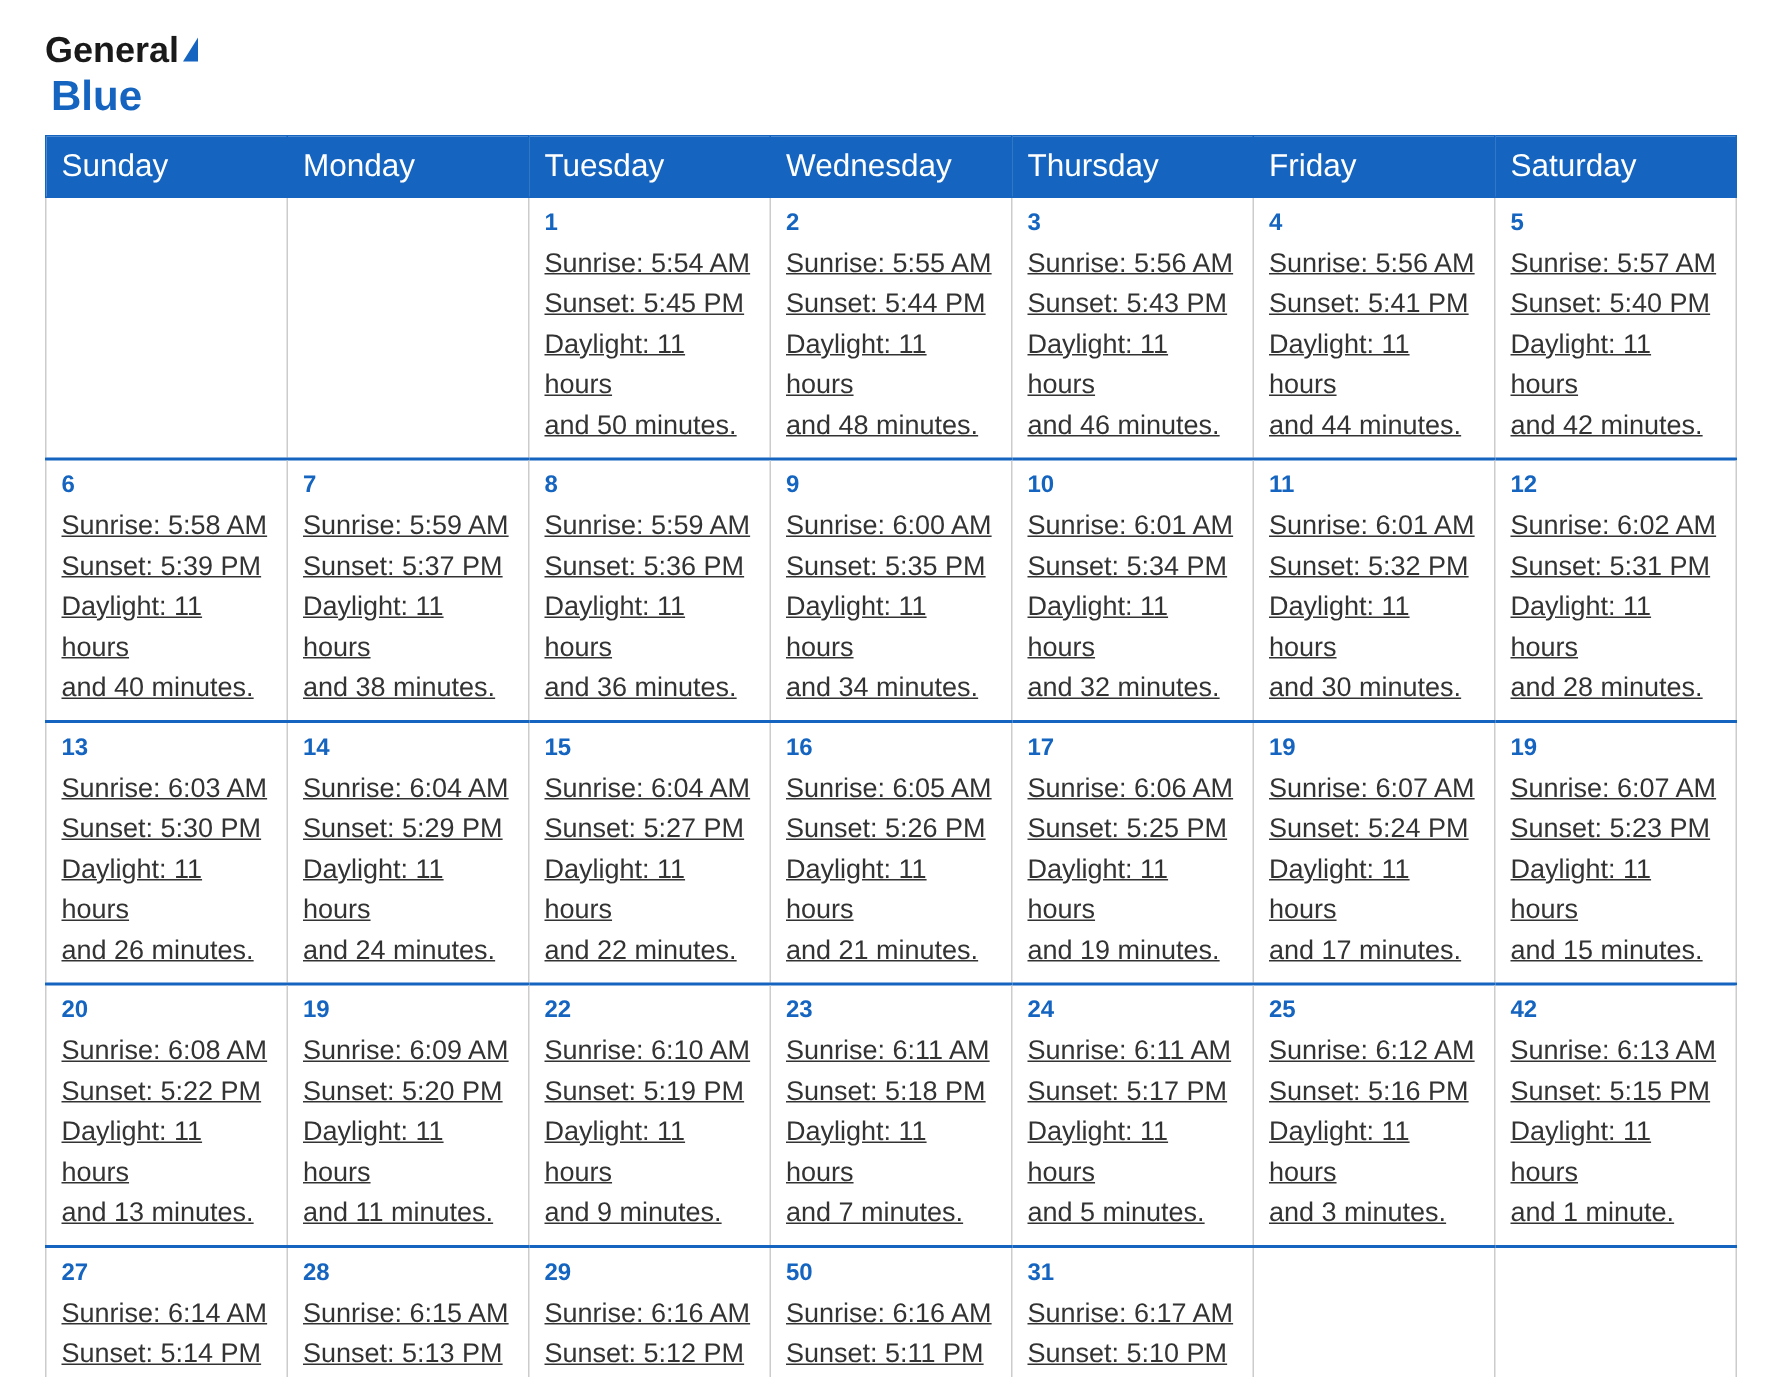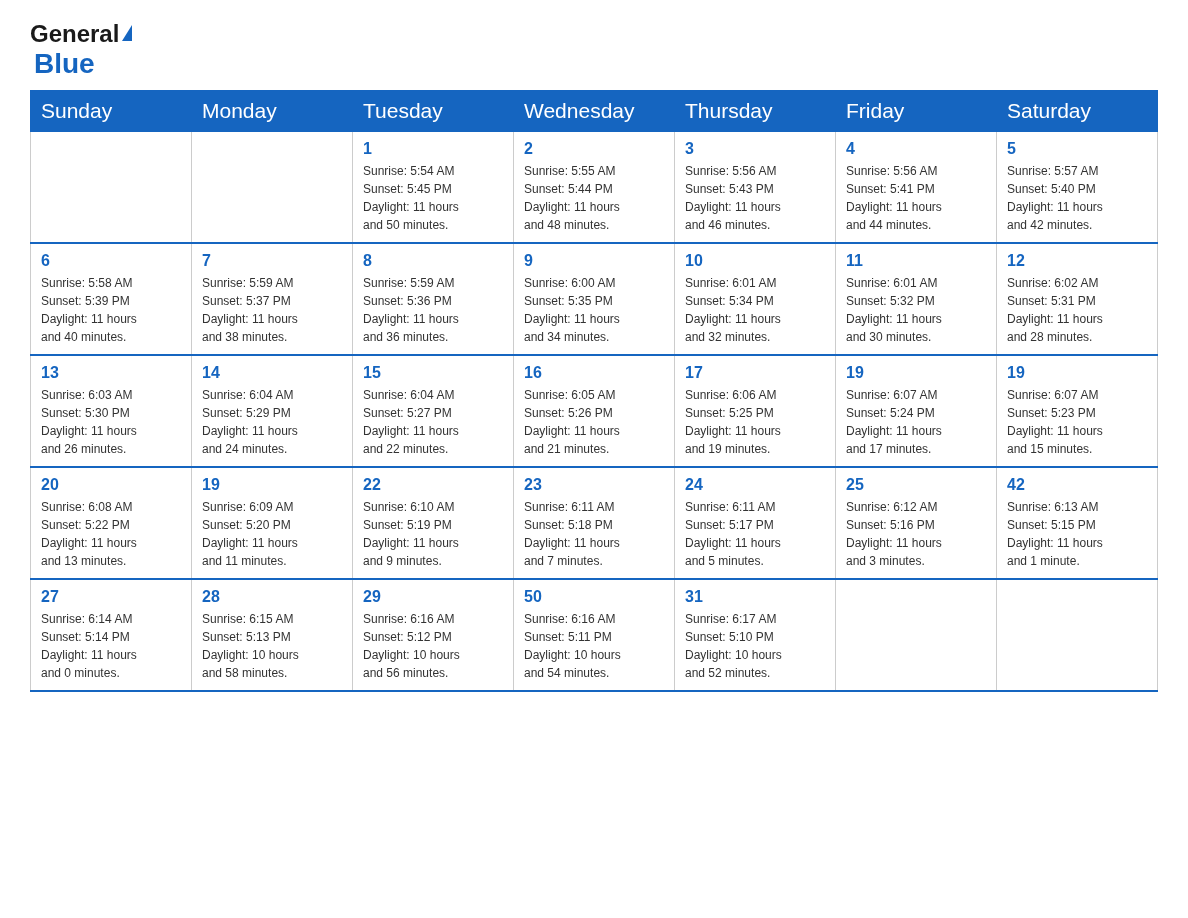--- a/index.html
+++ b/index.html
@@ -64,23 +64,24 @@
       border-bottom: 2px solid #1565C0;
     }
     .day-num {
       font-size: 16px;
       font-weight: bold;
       color: #1565C0;
       display: block;
       margin-bottom: 4px;
     }
     .day-info {
-      font-size: 12px;
+      font-size: 18px;
       color: #333;
       line-height: 1.5;
+      text-decoration: underline;
     }
     .empty-cell {
       background: #fff;
     }
   </style>
 </head>
 <body>
 
 <div class="header-row">
   <div class="logo">

